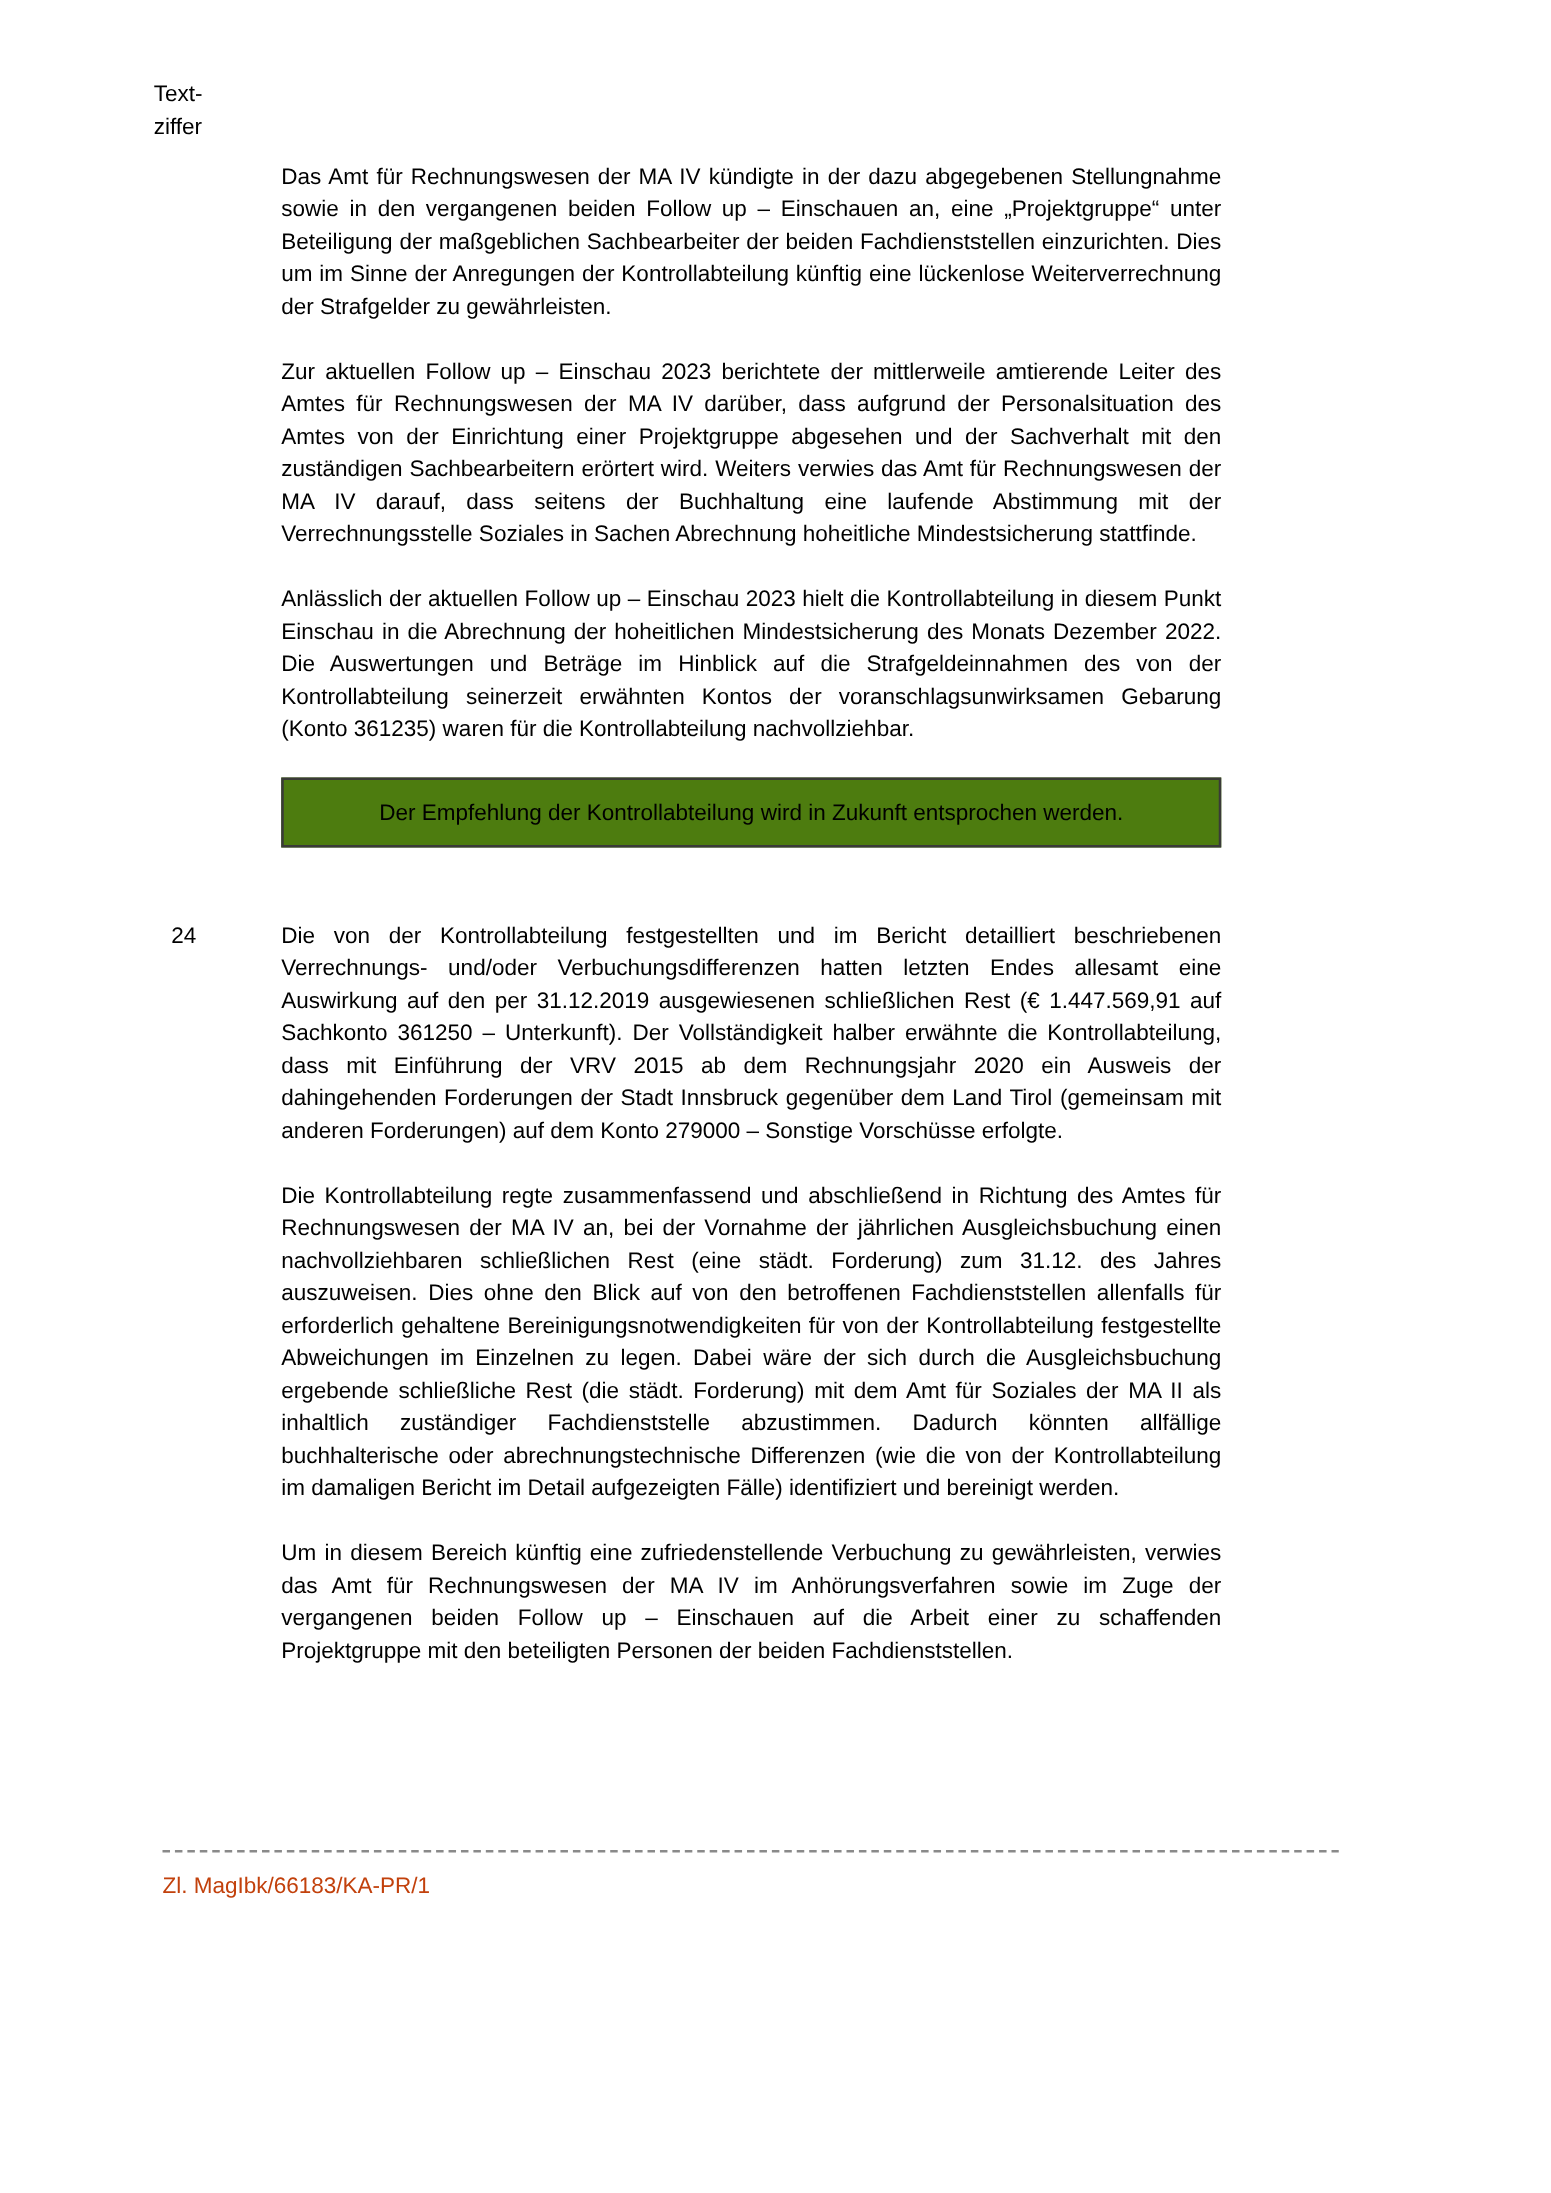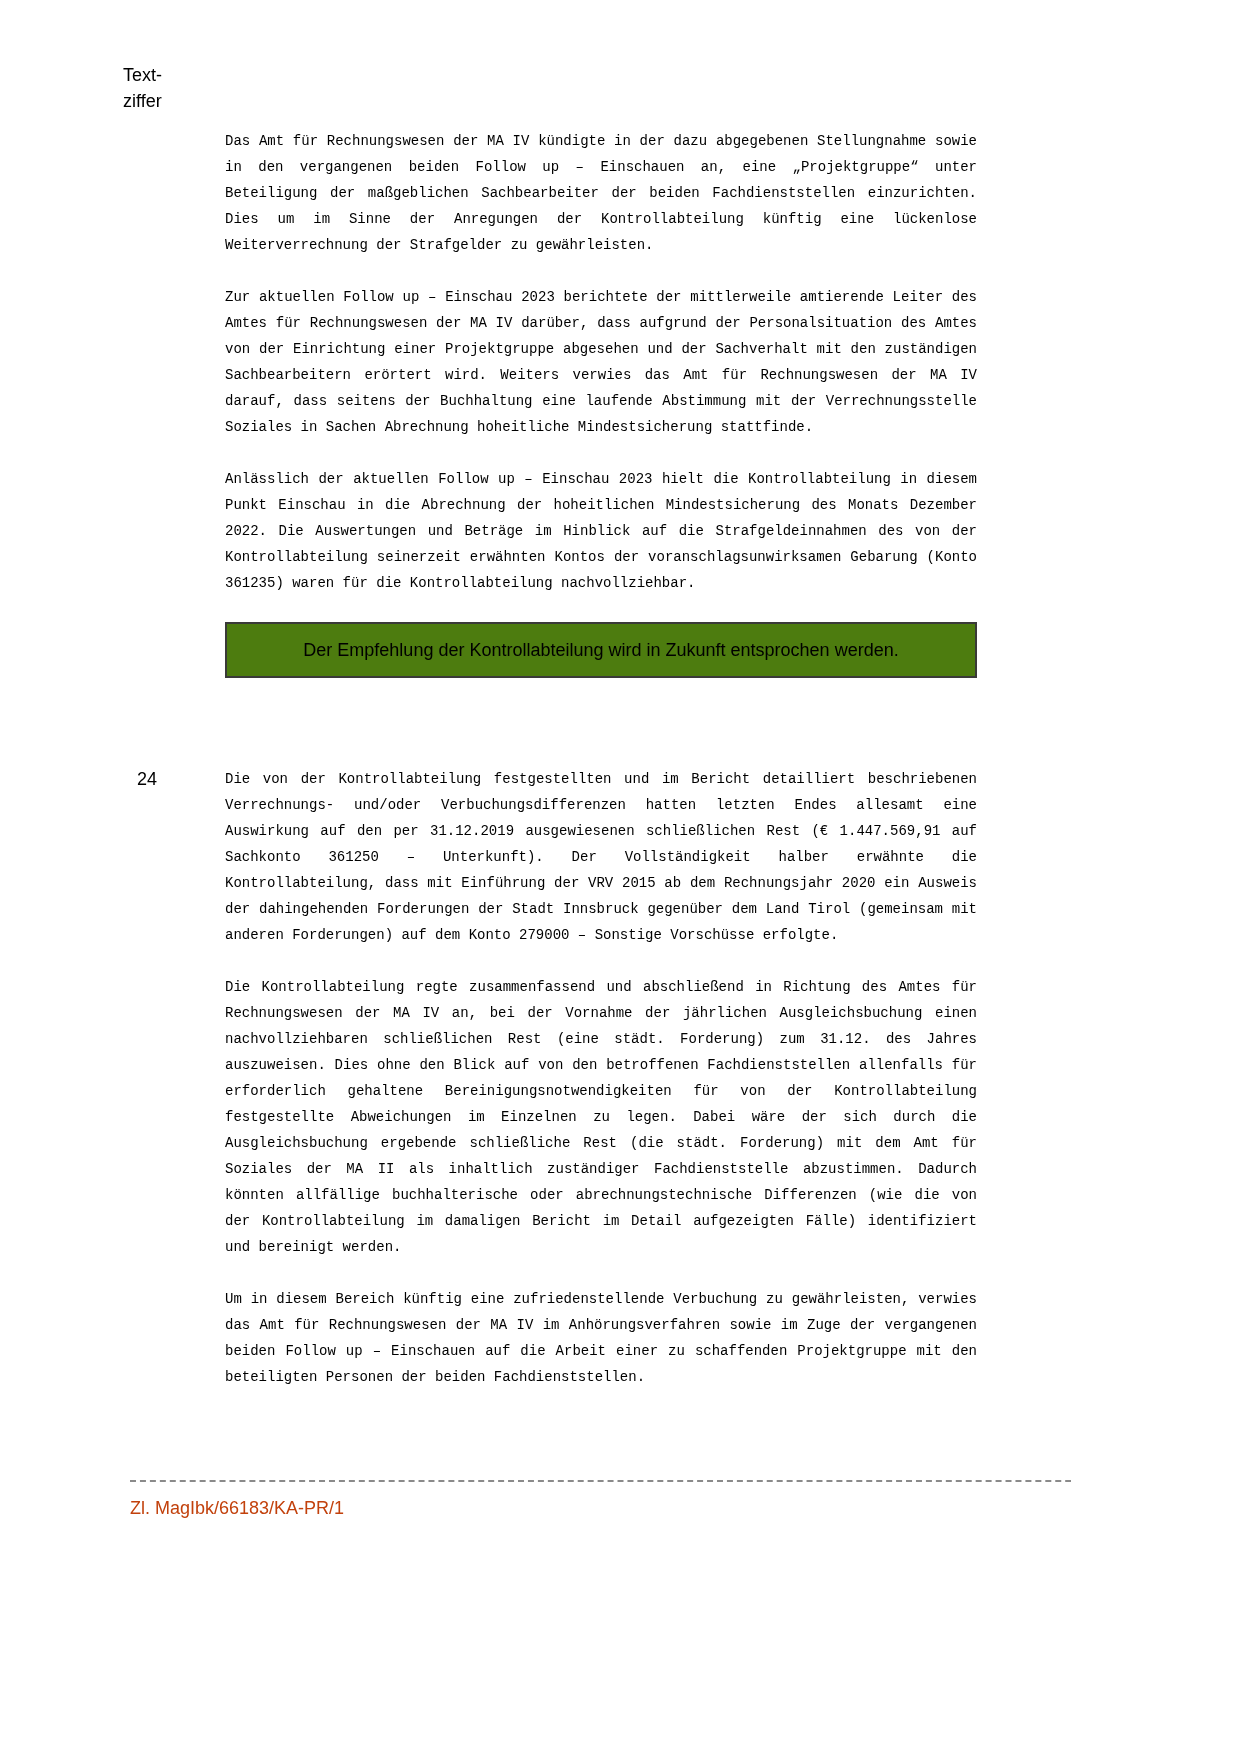--- a/index.html
+++ b/index.html
@@ -21,38 +21,37 @@
     white-space: pre-line;
   }
   .content {
     position: absolute;
     left: 225px;
     top: 128px;
     width: 752px;
   }
   .content p {
     margin: 0 0 26px 0;
-    font-size: 14px;
+    font-size: 18px;
     line-height: 26px;
     text-align: justify;
     hyphens: auto;
-    font-family: Liberation Mono, monospace;
   }
   .rec-box {
     border: 2px solid #3a3a38;
     background: #d5f5cd;
     margin: 6px 0 0 0;
     padding: 13px 18px;
     text-align: center;
     font-size: 18px;
     line-height: 26px;
   }
   .item-section {
     position: relative;
-    margin-top: 88px;
+    margin-top: 57px;
   }
   .item-number {
     position: absolute;
     left: -88px;
     top: 0;
     font-size: 18px;
     line-height: 26px;
   }
   .footer {
     position: absolute;

